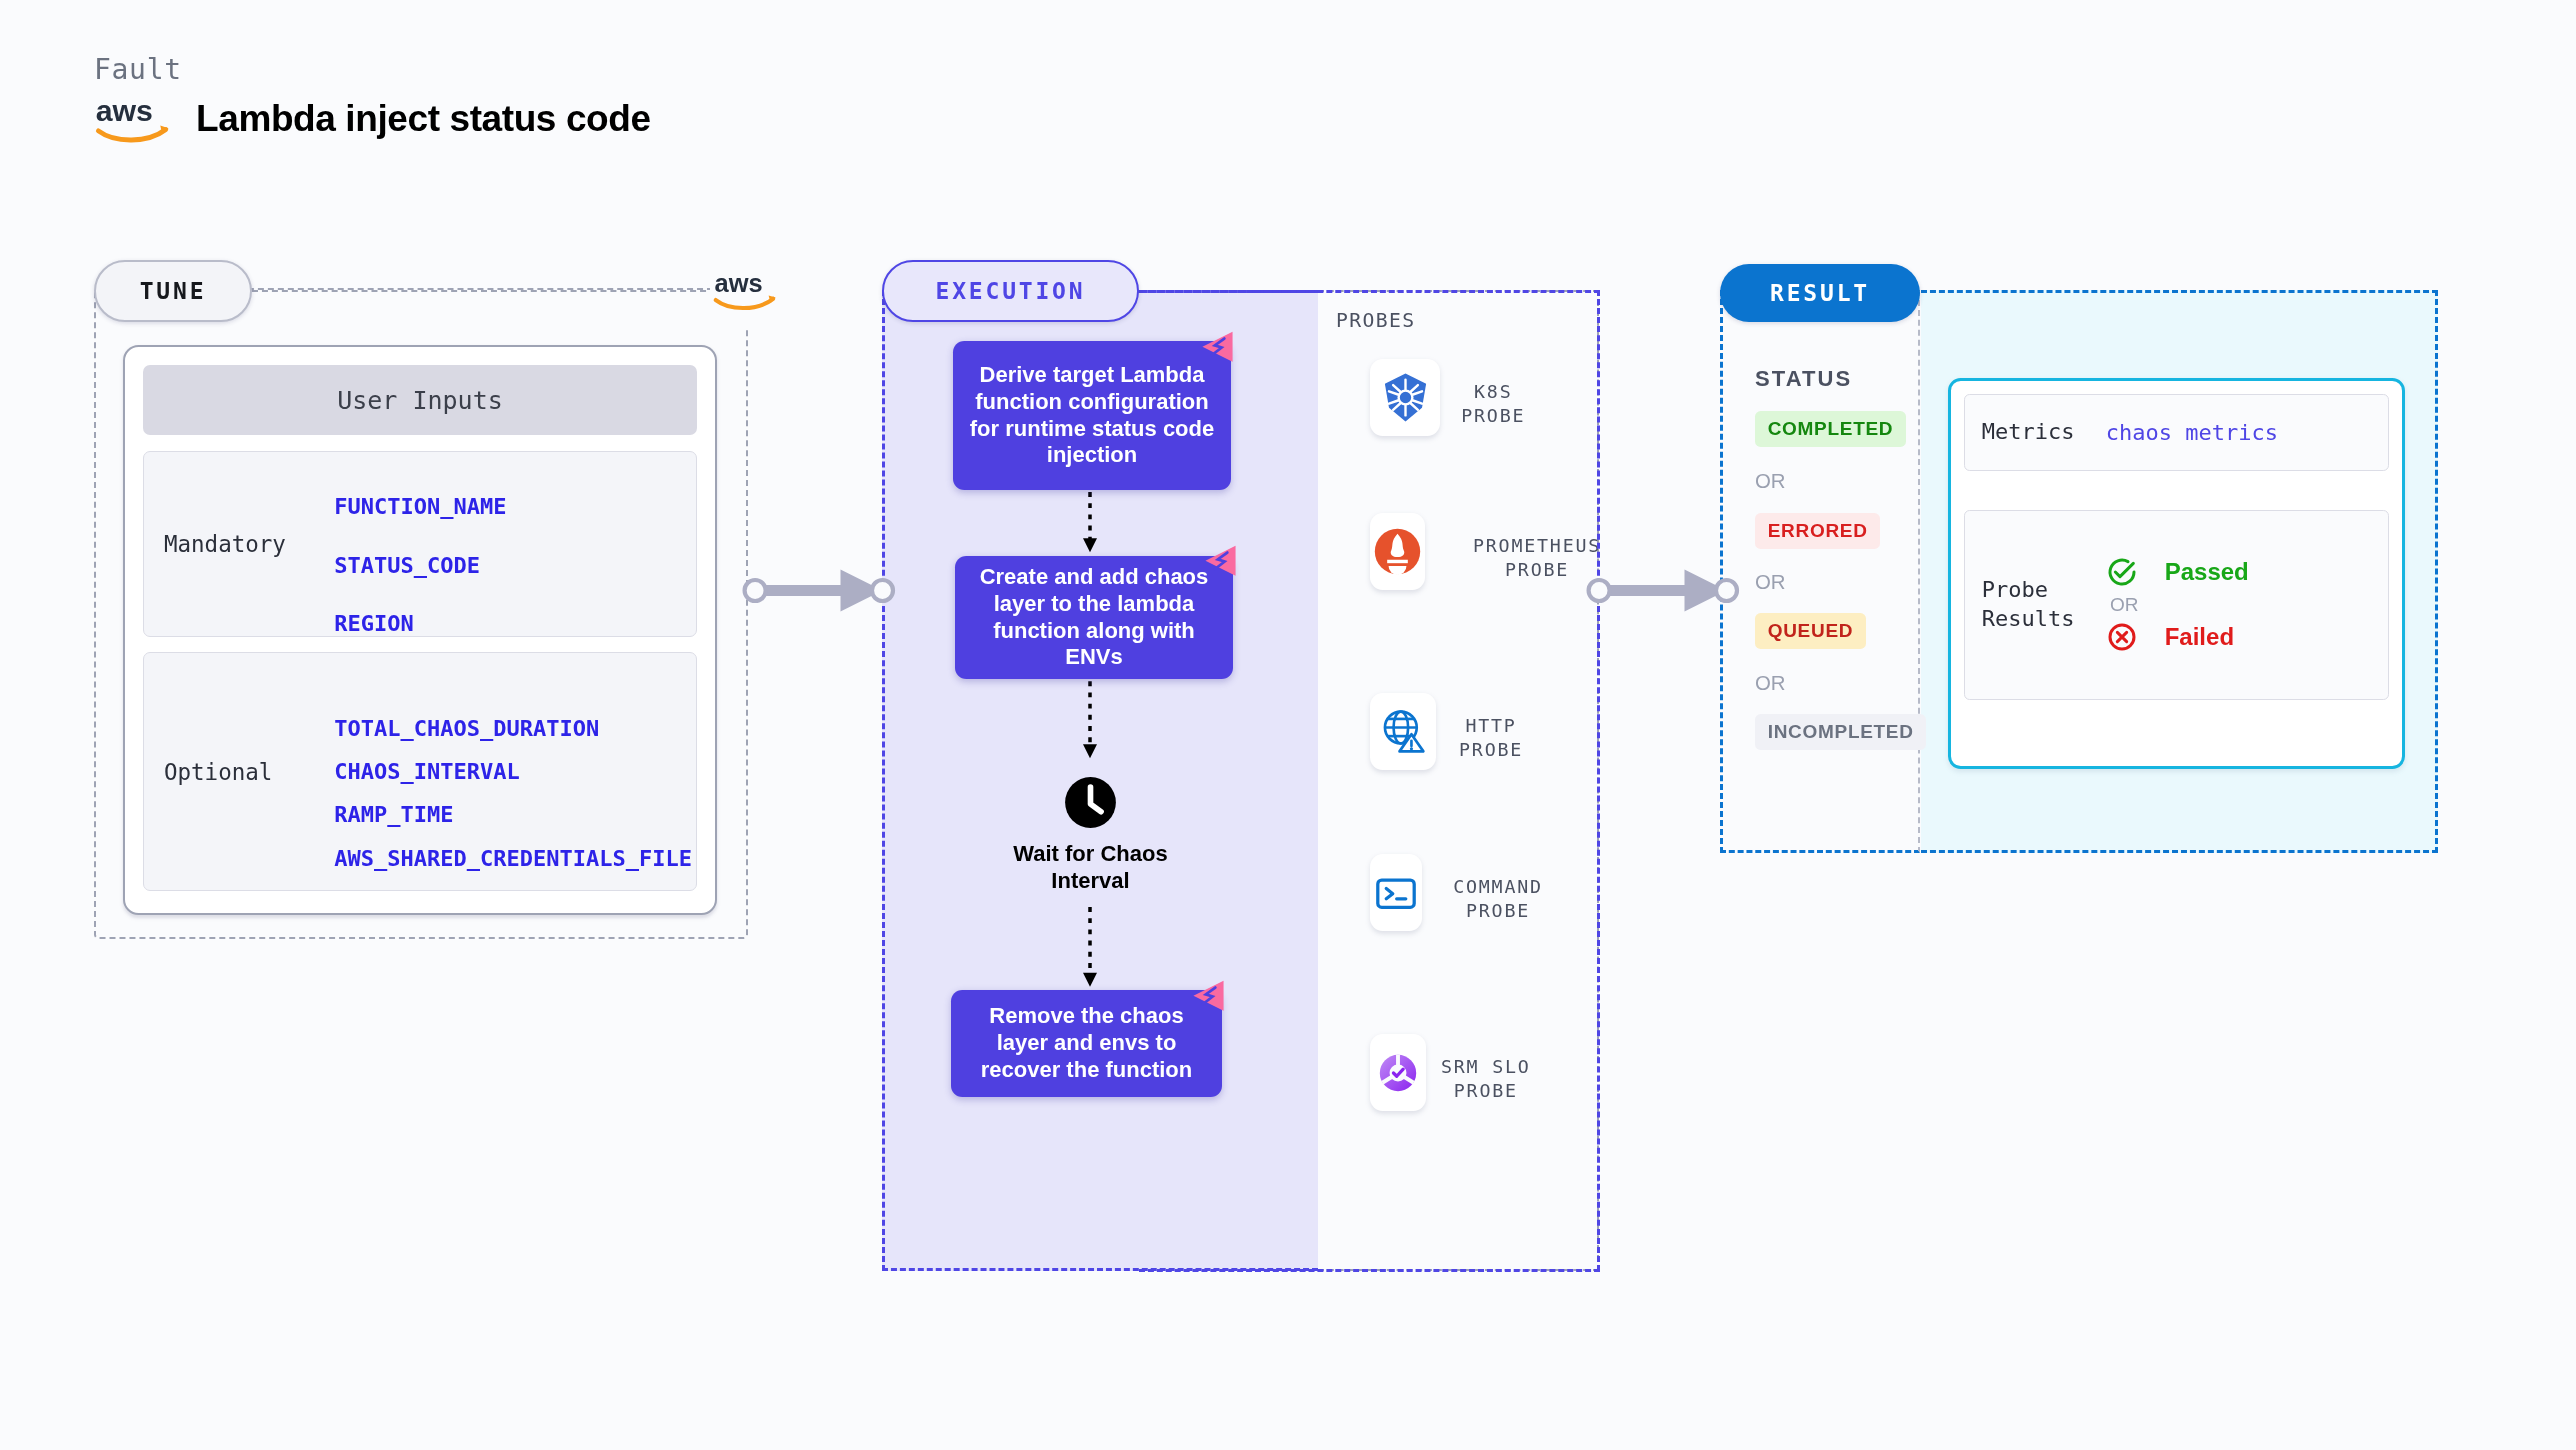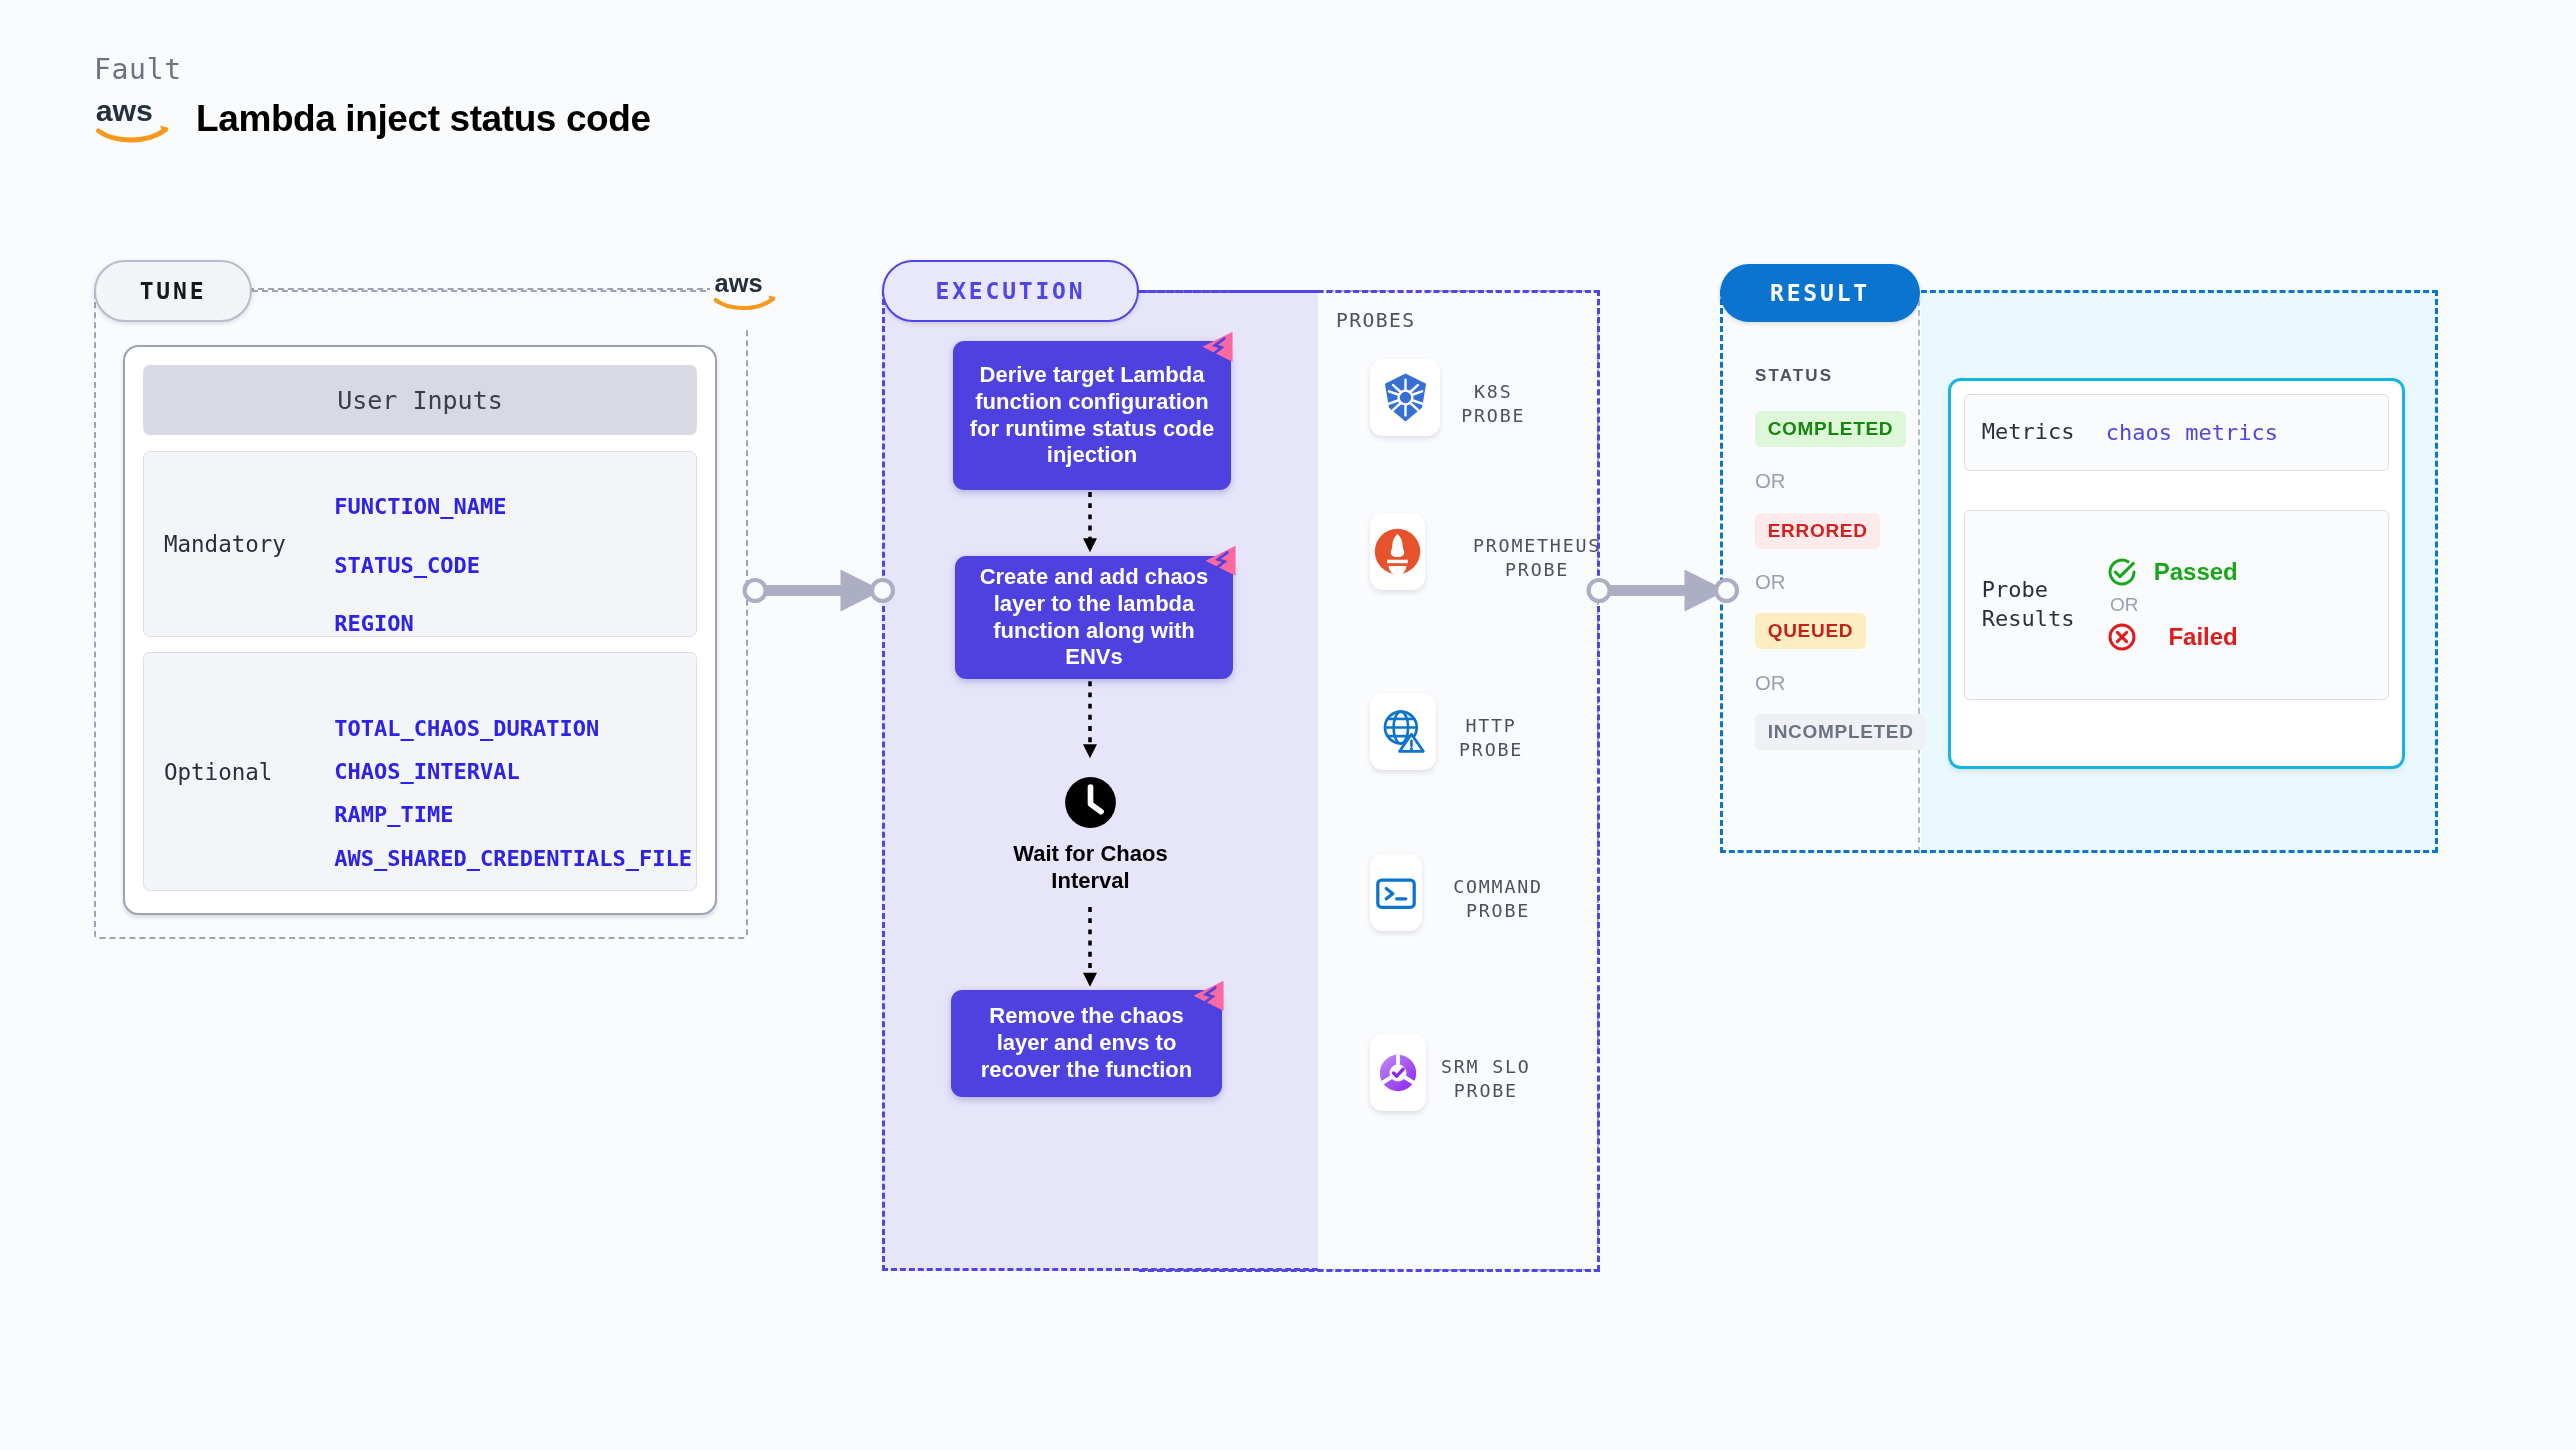--- a/index.html
+++ b/index.html
@@ -194,21 +194,21 @@
     background: #fafbfd;
   }
   .output-panel {
     position: absolute; left: 1921px; top: 290px;
     width: 517px; height: 563px;
     border: 3.5px dashed #0b74cf; border-left: none;
     background: #eaf9fd;
   }
   .status-title {
     position: absolute; left: 1755px; top: 366px;
-    font-size: 17px; font-weight: bold; color: #4b5161;
+    font-size: 22px; font-weight: bold; color: #4b5161;
     letter-spacing: 2.1px;
   }
   .st-badge {
     position: absolute; left: 1755px;
     padding: 7px 12.7px; border-radius: 5.6px;
     font-size: 19px; font-weight: bold; letter-spacing: 0.7px;
   }
   .st-or {
     position: absolute; left: 1755px;
     font-size: 20.4px; color: #9aa0b0;
@@ -238,21 +238,21 @@
   .out-key {
     width: 141px; padding-left: 17px;
     font-family: "DejaVu Sans Mono", monospace;
     font-size: 22px; color: #2b2f3a; line-height: 1.3;
   }
   .out-val-metrics {
     font-family: "DejaVu Sans Mono", monospace;
     font-size: 22px; color: #4f46e5;
   }
   .out-val-probes { display: flex; flex-direction: column; gap: 5.6px; }
-  .pr-line { display: flex; align-items: center; gap: 16px; justify-content: space-between; }
+  .pr-line { display: flex; align-items: center; gap: 27px; }
   .pr-pass { font-size: 24px; font-weight: bold; color: #18a718; }
   .pr-fail { font-size: 24px; font-weight: bold; color: #e01b1b; }
   .pr-or { font-size: 19px; color: #9aa0b0; padding-left: 4.2px; }
 </style>
 </head>
 <body>
 
 <div class="stage">
 
   <div class="hdr-fault">Fault</div>

